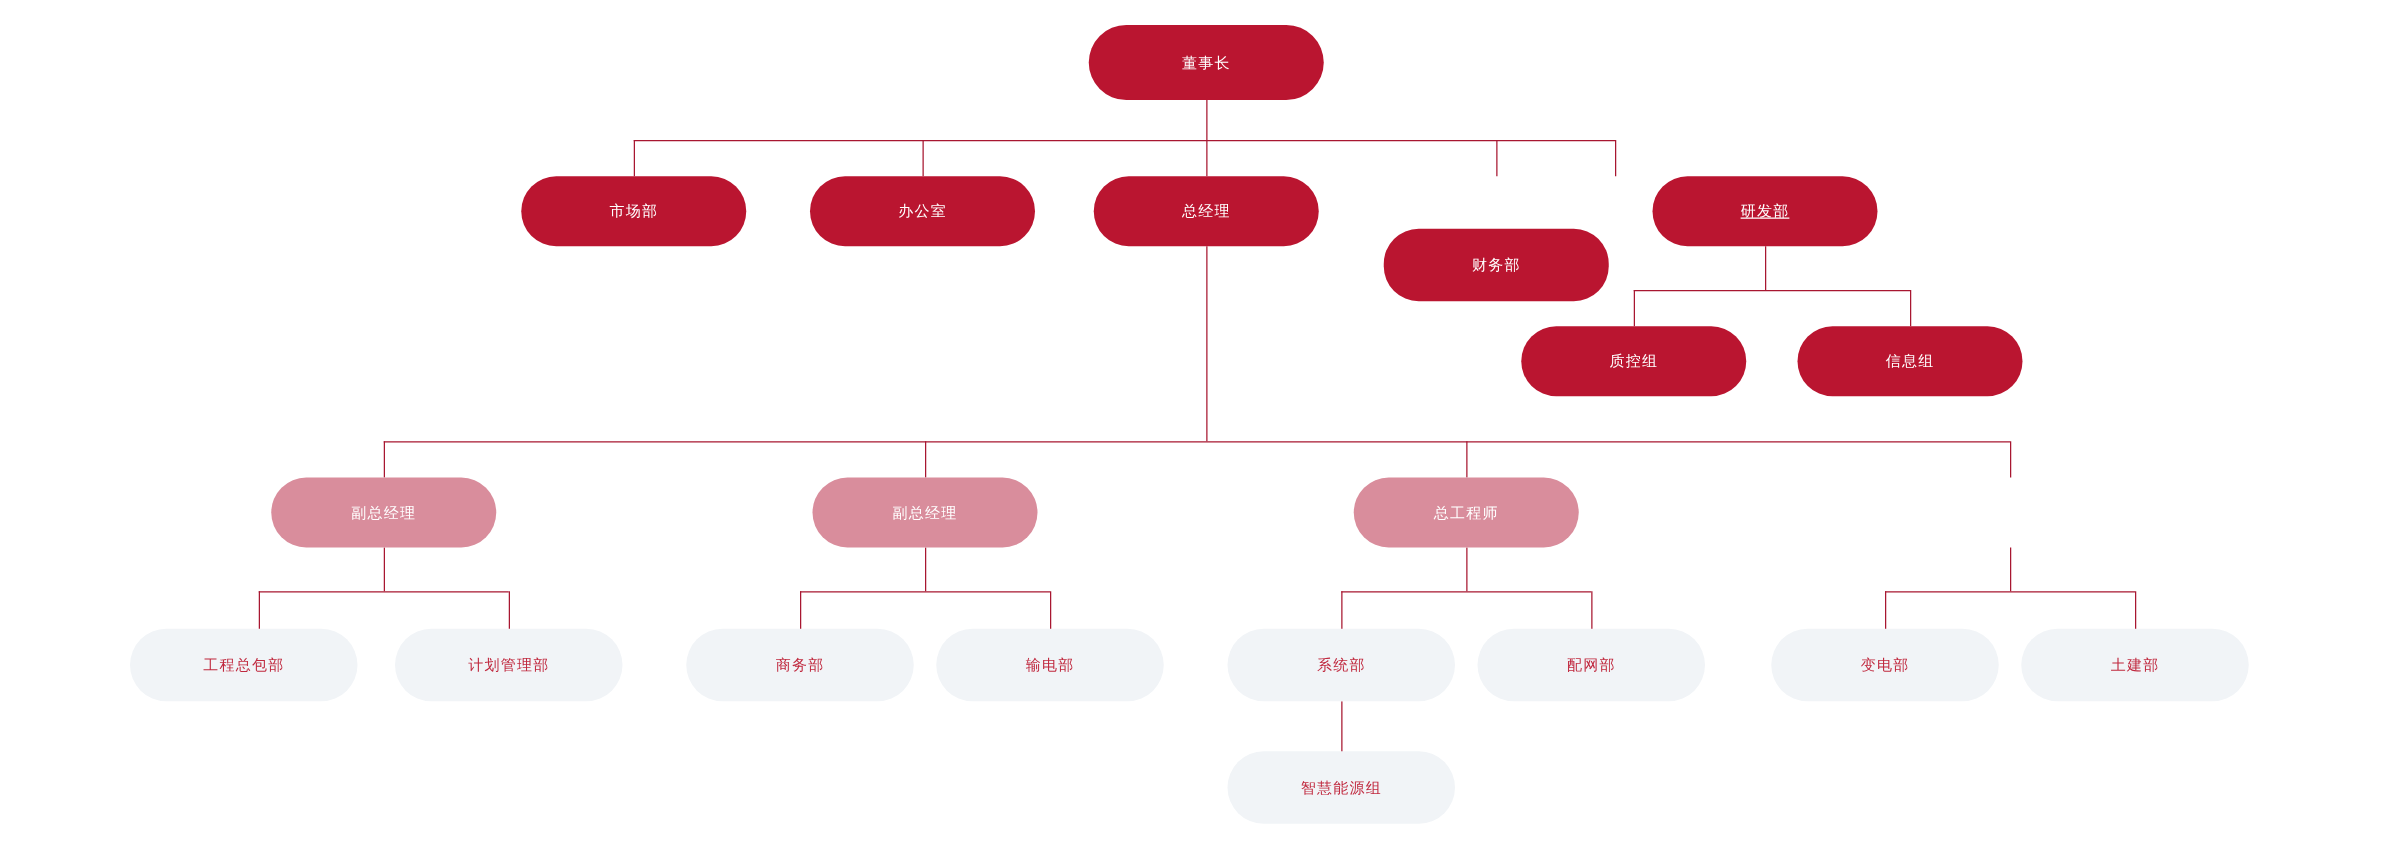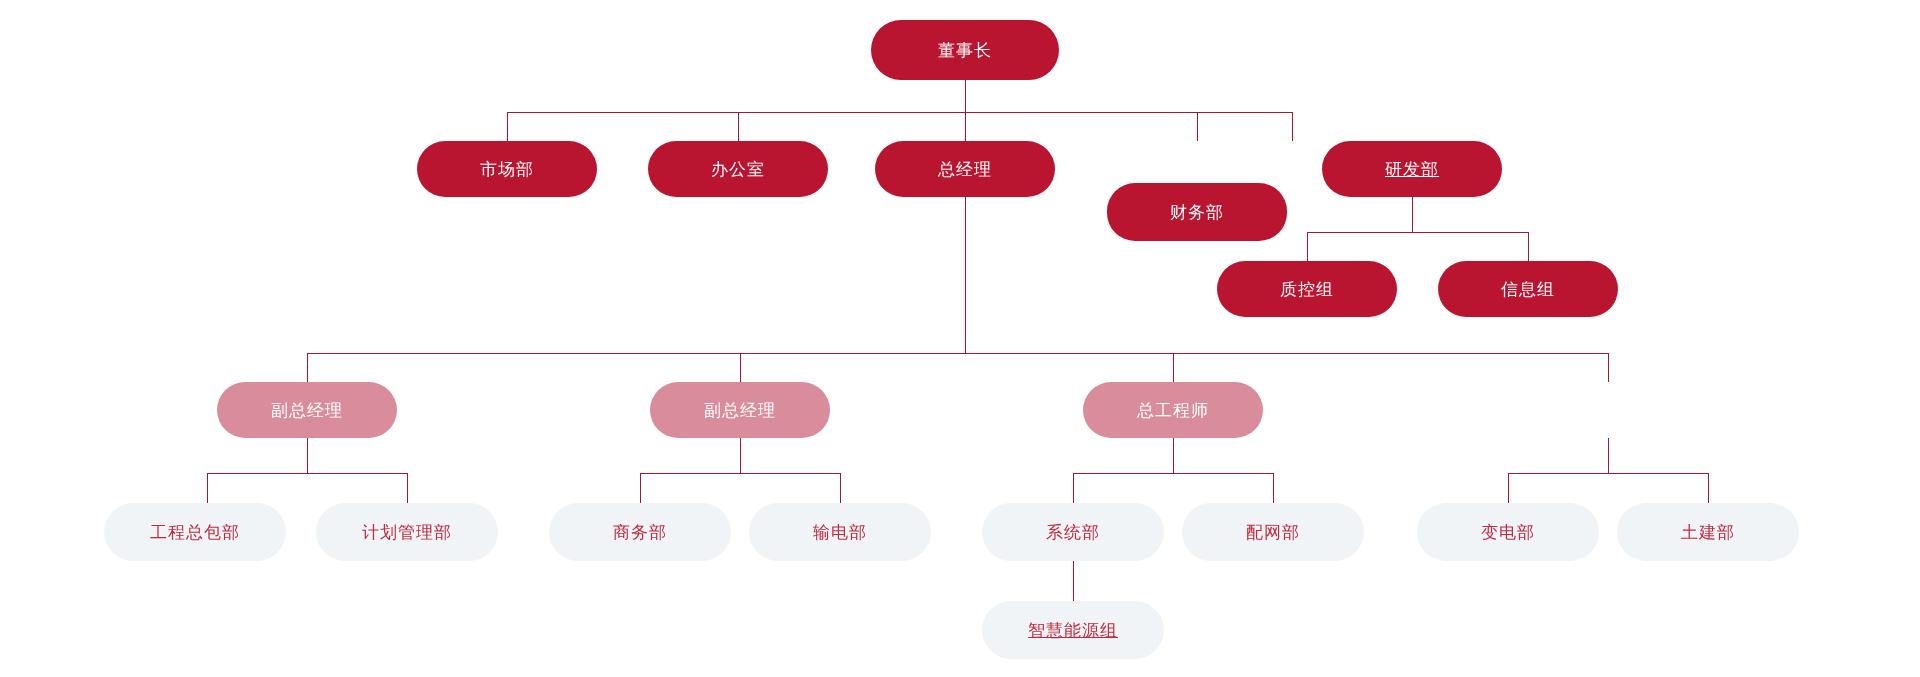--- a/index.html
+++ b/index.html
@@ -9,21 +9,21 @@
     font-family:"Liberation Sans","DejaVu Sans",sans-serif;
     overflow:hidden;
   }
   #org-chart{position:relative;width:1920px;height:677px;background:#ffffff;}
 
   .node{
     position:absolute;
     display:flex;align-items:center;justify-content:center;
     box-sizing:border-box;
     border-radius:28px;
-    font-size:17px;
+    font-size:12px;
     letter-spacing:1px;
     white-space:nowrap;
     z-index:3;
   }
   .node.lvl-dark{background:#ba1530;color:#ffffff;}
   .node.lvl-pink{background:#d98d9c;color:#ffffff;font-family:Liberation Mono, monospace;}
   .node.lvl-light{background:#f1f4f7;color:#c0293f;}
 
   .connector{
     position:absolute;
@@ -121,16 +121,16 @@
     </div>
     <div class="node lvl-light" style="left: 1182px; top: 503px; width: 182px; height: 58px; border-radius: 29px;">
       <span>配网部</span>
     </div>
     <div class="node lvl-light" style="left: 1417px; top: 503px; width: 182px; height: 58px; border-radius: 29px;">
       <span>变电部</span>
     </div>
     <div class="node lvl-light" style="left: 1617px; top: 503px; width: 182px; height: 58px; border-radius: 29px;">
       <span>土建部</span>
     </div>
-    <div class="node lvl-light" style="left: 982px; top: 601px; width: 182px; height: 58px; border-radius: 29px; text-decoration: underline;">
+    <div class="node lvl-light" style="left: 982px; top: 601px; width: 182px; height: 58px; border-radius: 29px;">
       <span>智慧能源组</span>
     </div>
   </div>
 
 </body></html>

